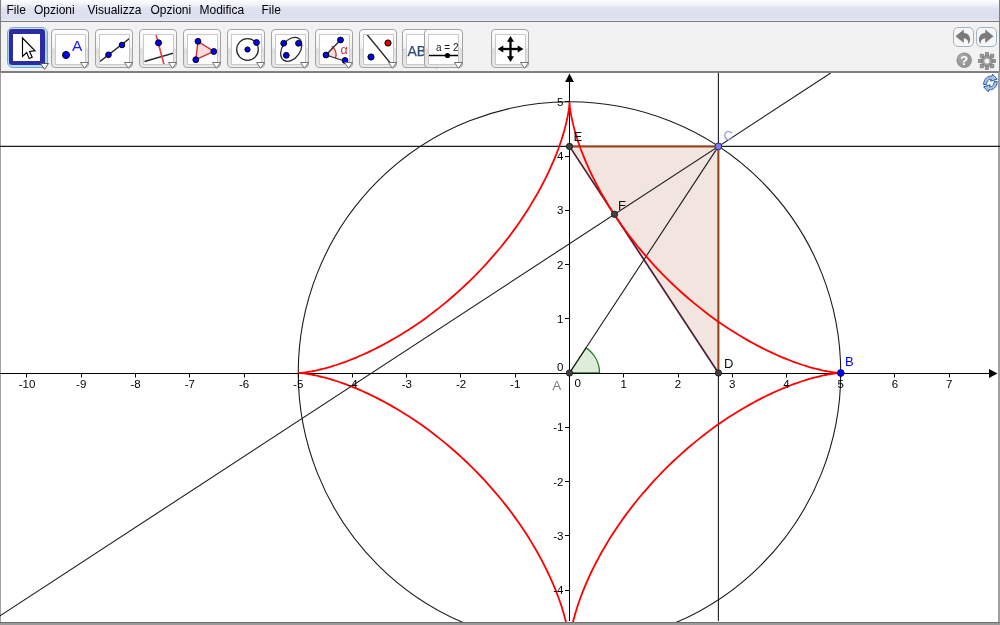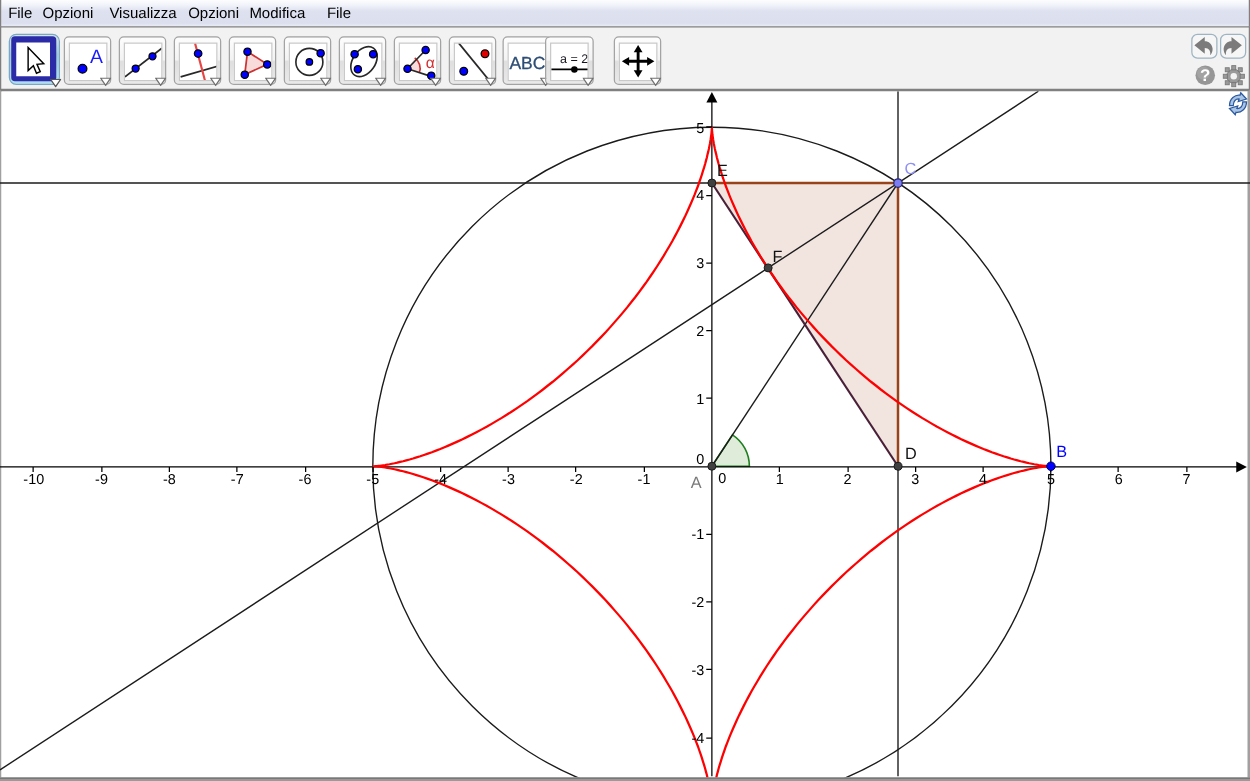--- a/index.html
+++ b/index.html
@@ -140,21 +140,21 @@
     <div class="tb" style="left:401px">
       <div class="ic">
         <svg width="31" height="31">
           <text x="1.5" y="21.5" font-size="14" fill="#2d4d74" stroke="#2d4d74" stroke-width="0.25">ABC</text>
         </svg>
       </div>
       <svg class="dd" width="9" height="7">
         <path d="M 0.5,0.5 L 8.5,0.5 L 4.5,6.3 Z" fill="#fff" stroke="#707070" stroke-width="1"></path>
       </svg>
     </div>
-    <div class="tb" style="left:435px">
+    <div class="tb" style="left:423px">
       <div class="ic">
         <svg width="31" height="31">
           <text x="8" y="16.5" font-size="10" fill="#16161f">a = 2</text>
           <line x1="1" y1="21.5" x2="30.5" y2="21.5" stroke="#000" stroke-width="1.5"></line>
           <circle cx="19.5" cy="21.5" r="2.6" fill="#000"></circle>
         </svg>
       </div>
       <svg class="dd" width="9" height="7">
         <path d="M 0.5,0.5 L 8.5,0.5 L 4.5,6.3 Z" fill="#fff" stroke="#707070" stroke-width="1"></path>
       </svg>

